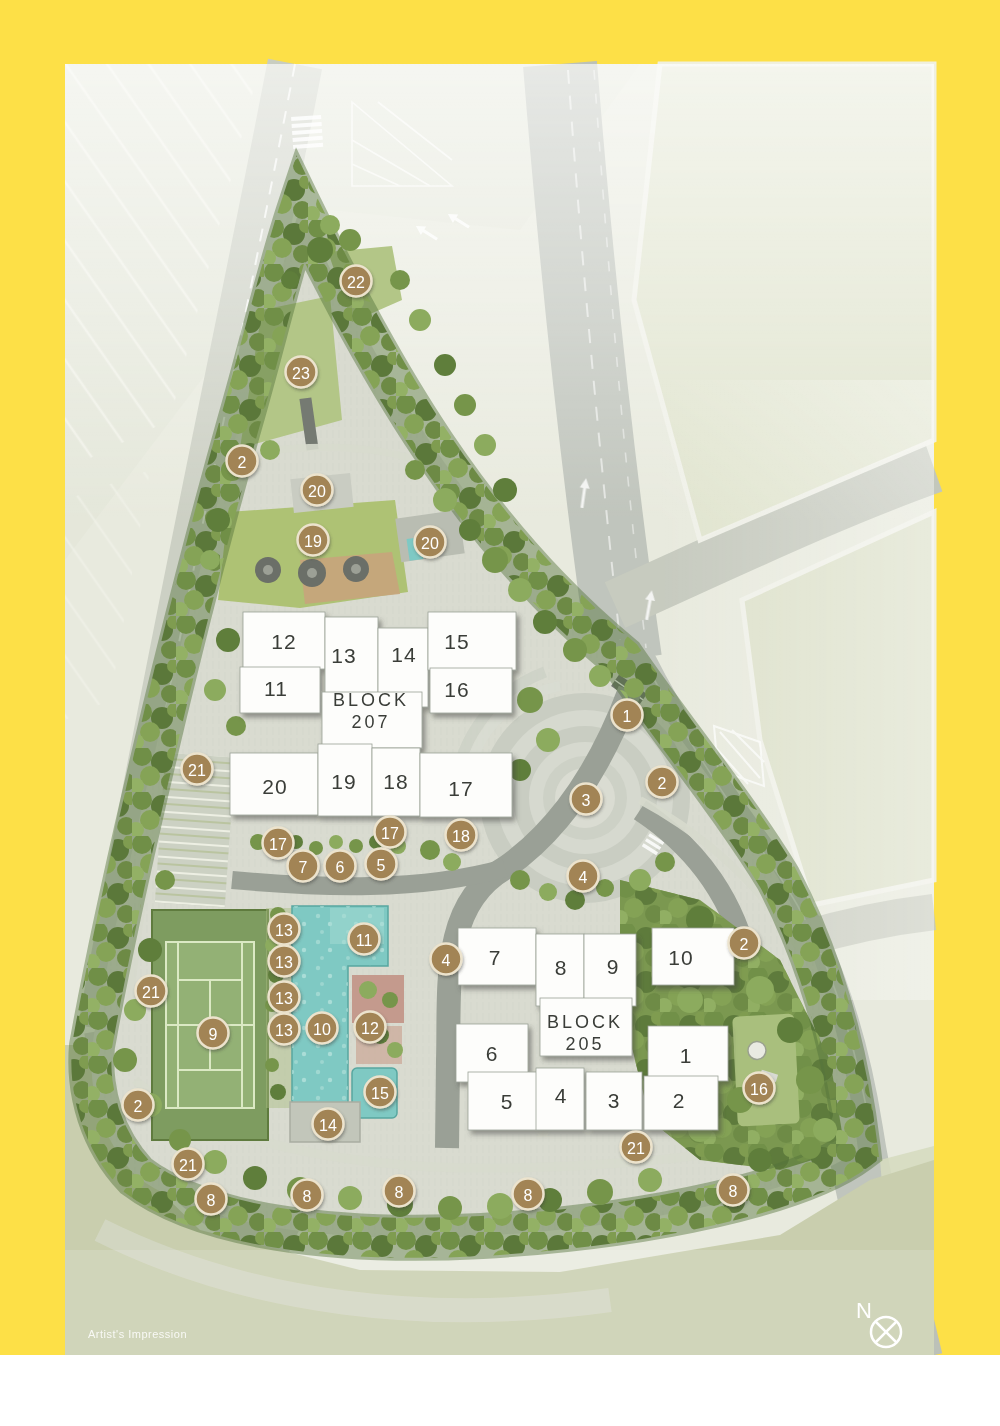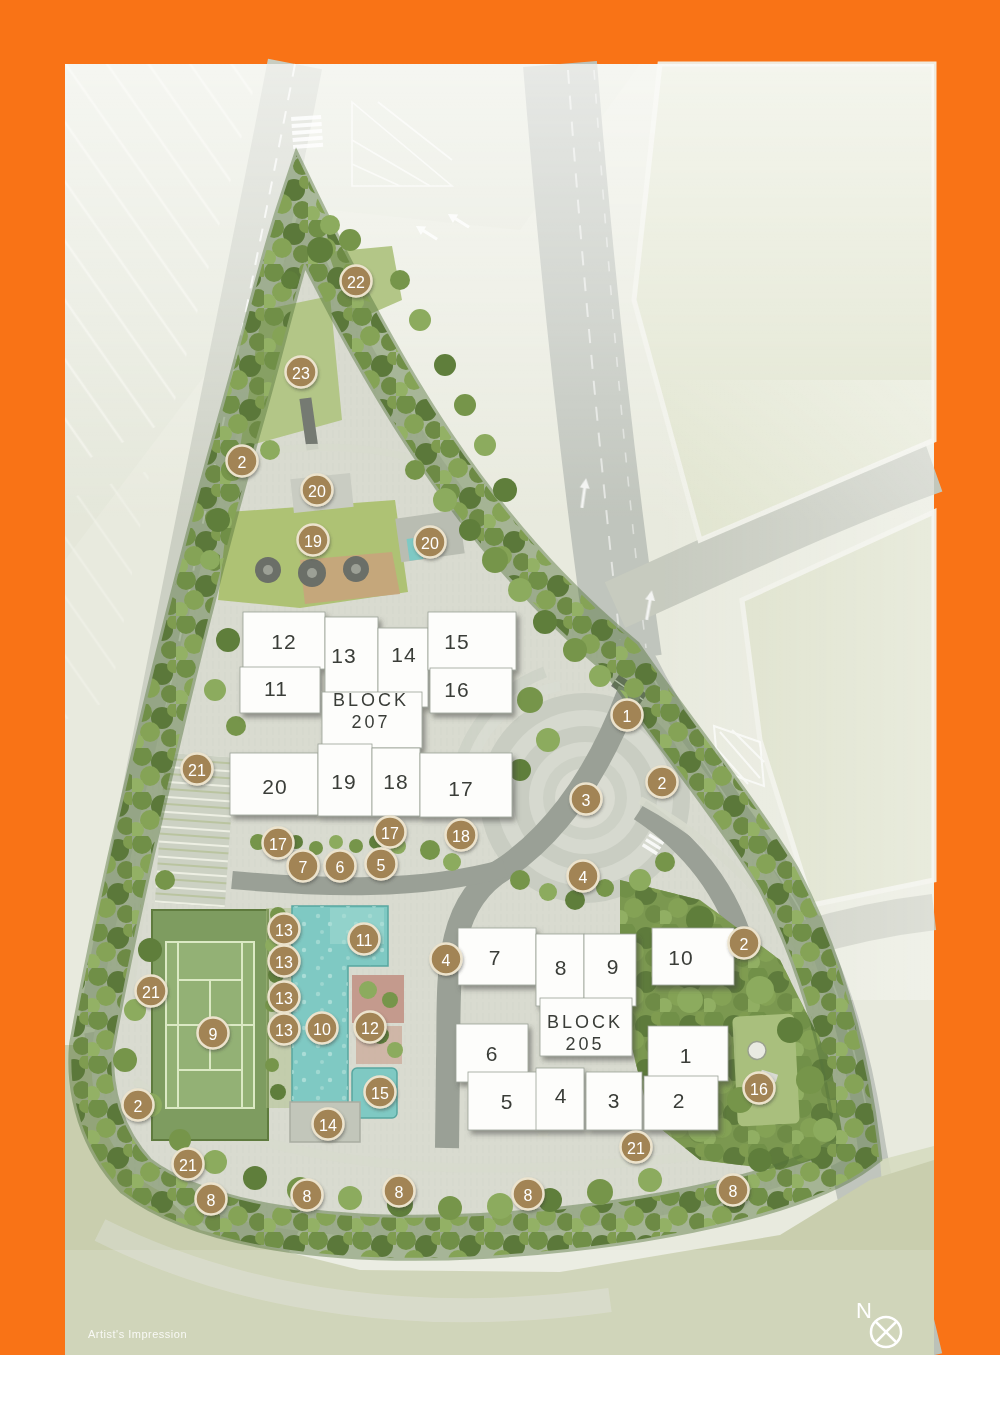--- a/index.html
+++ b/index.html
@@ -1,16 +1,16 @@
 <!DOCTYPE html>
 <html><head>
 <meta charset="utf-8">
 <style>
   html,body{margin:0;padding:0;background:#ffffff;}
-  .map-wrap{position:relative;width:1000px;height:1355px;background:#f97316;}
+  .map-wrap{position:relative;width:1000px;height:1355px;background:#fde047;}
   svg{display:block;}
   text{font-family:"Liberation Sans","DejaVu Sans",sans-serif;}
   .unit-num{font-size:21px;fill:#3a3d38;text-anchor:middle;letter-spacing:1px;}
   .block-label{font-size:18px;fill:#3a3d38;text-anchor:middle;letter-spacing:3px;}
   .marker circle{fill:#a28455;stroke:#ece3cd;stroke-width:2.5;}
   .marker text{font-size:16px;fill:#ffffff;text-anchor:middle;}
   .credit{font-size:11px;fill:#ffffff;opacity:0.85;letter-spacing:.5px;}
   .compass-label{font-size:22px;fill:#ffffff;}
 </style>
 </head>

